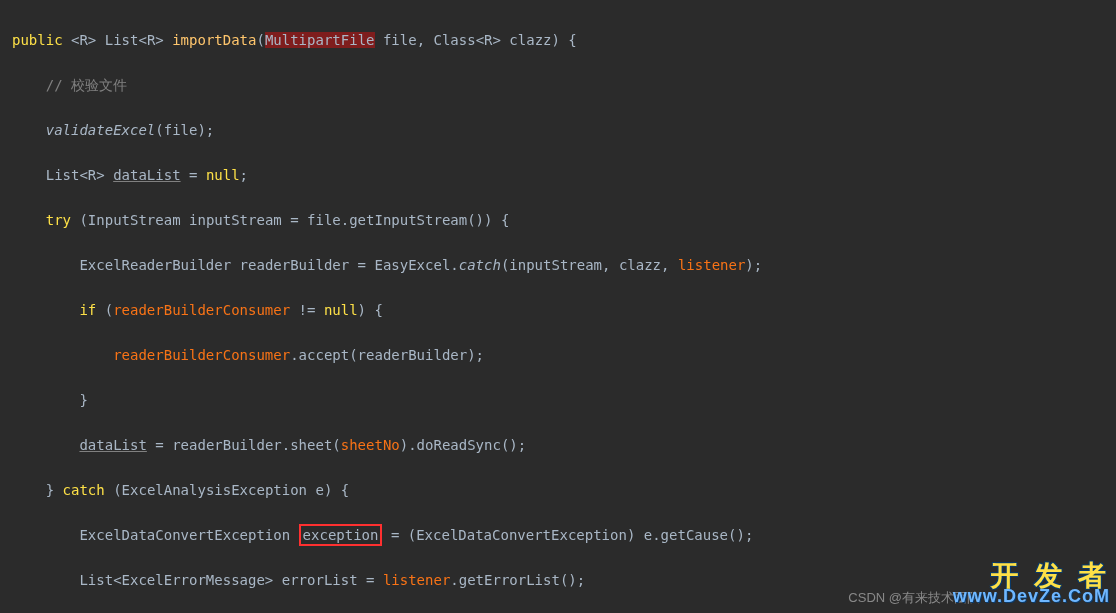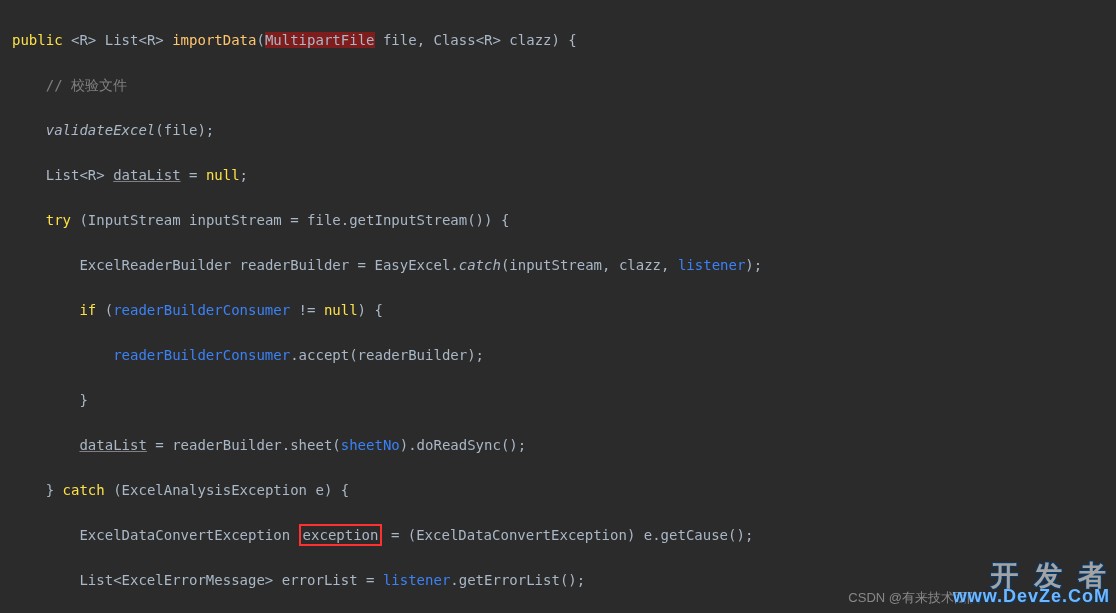--- a/index.html
+++ b/index.html
@@ -14,38 +14,38 @@
     overflow: hidden;
     position: relative;
   }
   .code-area {
     padding: 6px 0 0 12px;
     white-space: pre;
   }
   .kw { color: #fde047; }
   .comment { color: #808080; }
   .method-name { color: #ffc66d; }
-  .field { color: #3b82f6; text-align: right; }
+  .field { color: #f97316; text-align: right; }
   .ident-italic { font-style: italic; color: #a9b7c6; }
   .underline { text-decoration: underline; text-decoration-color: #808080; }
   .caret-bg { background: #7f1d1d; }
   .hl-box1 {
     border: 2px solid #ff3030;
     padding: 0 2px;
     display: inline-block;
     line-height: 18px;
   }
   .watermark-cn {
     position: absolute;
     right: 6px;
     bottom: 26px;
     font-family: "SimHei","Microsoft YaHei",sans-serif;
     font-size: 28px;
     font-weight: bold;
-    color: #a3a3a3;
+    color: #fde047;
     text-shadow: 1px 1px 0 #0a3a6a, -1px -1px 0 #0a3a6a, 1px -1px 0 #0a3a6a, -1px 1px 0 #0a3a6a;
     letter-spacing: 4px;
     pointer-events: none;
   }
   .watermark-en {
     position: absolute;
     right: 6px;
     bottom: 6px;
     font-family: Arial, sans-serif;
     font-size: 18px;

